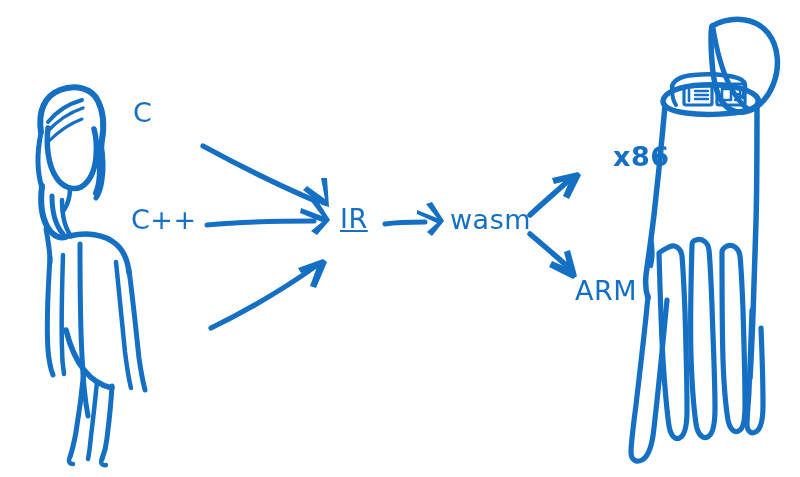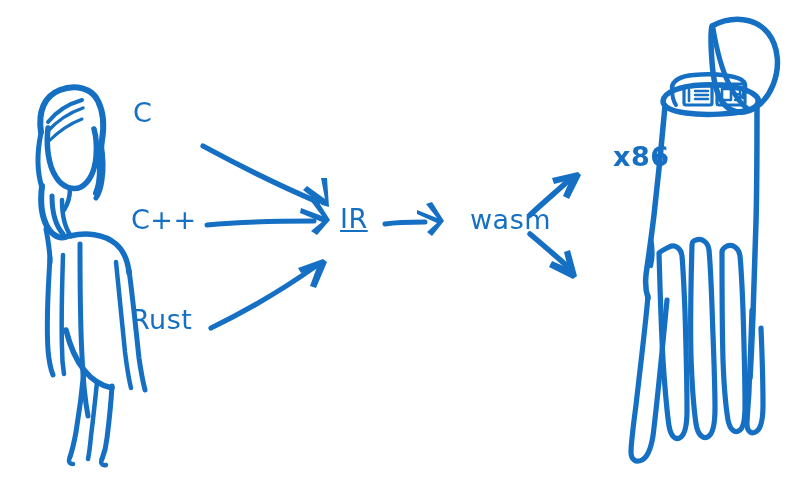--- a/index.html
+++ b/index.html
@@ -184,22 +184,22 @@
                C763 380, 762 352, 761 328"></path>
 
       <path class="stroke" stroke-width="4.2" d="M651 238 C653 248, 653 258, 651 266"></path>
     </g>
   </svg>
 
   <div class="node-label" style="left:133px; top:99px;">C</div>
 
   <div class="node-label" style="left:131px; top:206px;">C++</div>
 
-  <div class="node-label" style="left:131px; top:306px;">Rust</div>
 
   <div class="node-label" style="left:340px; top:205px;text-decoration:underline;">IR</div>
 
-  <div class="node-label" style="left:450px; top:206px;margin-left:20px;">wasm</div>
+  <div class="node-label" style="left:450px; top:206px;">wasm</div>
 
   <div class="node-label" style="left:613px; top:143px;font-weight:bold;">x86</div>
 
+  <div class="node-label" style="left:575px; top:277px;">ARM</div>
 
 </div>
 
 </body></html>

